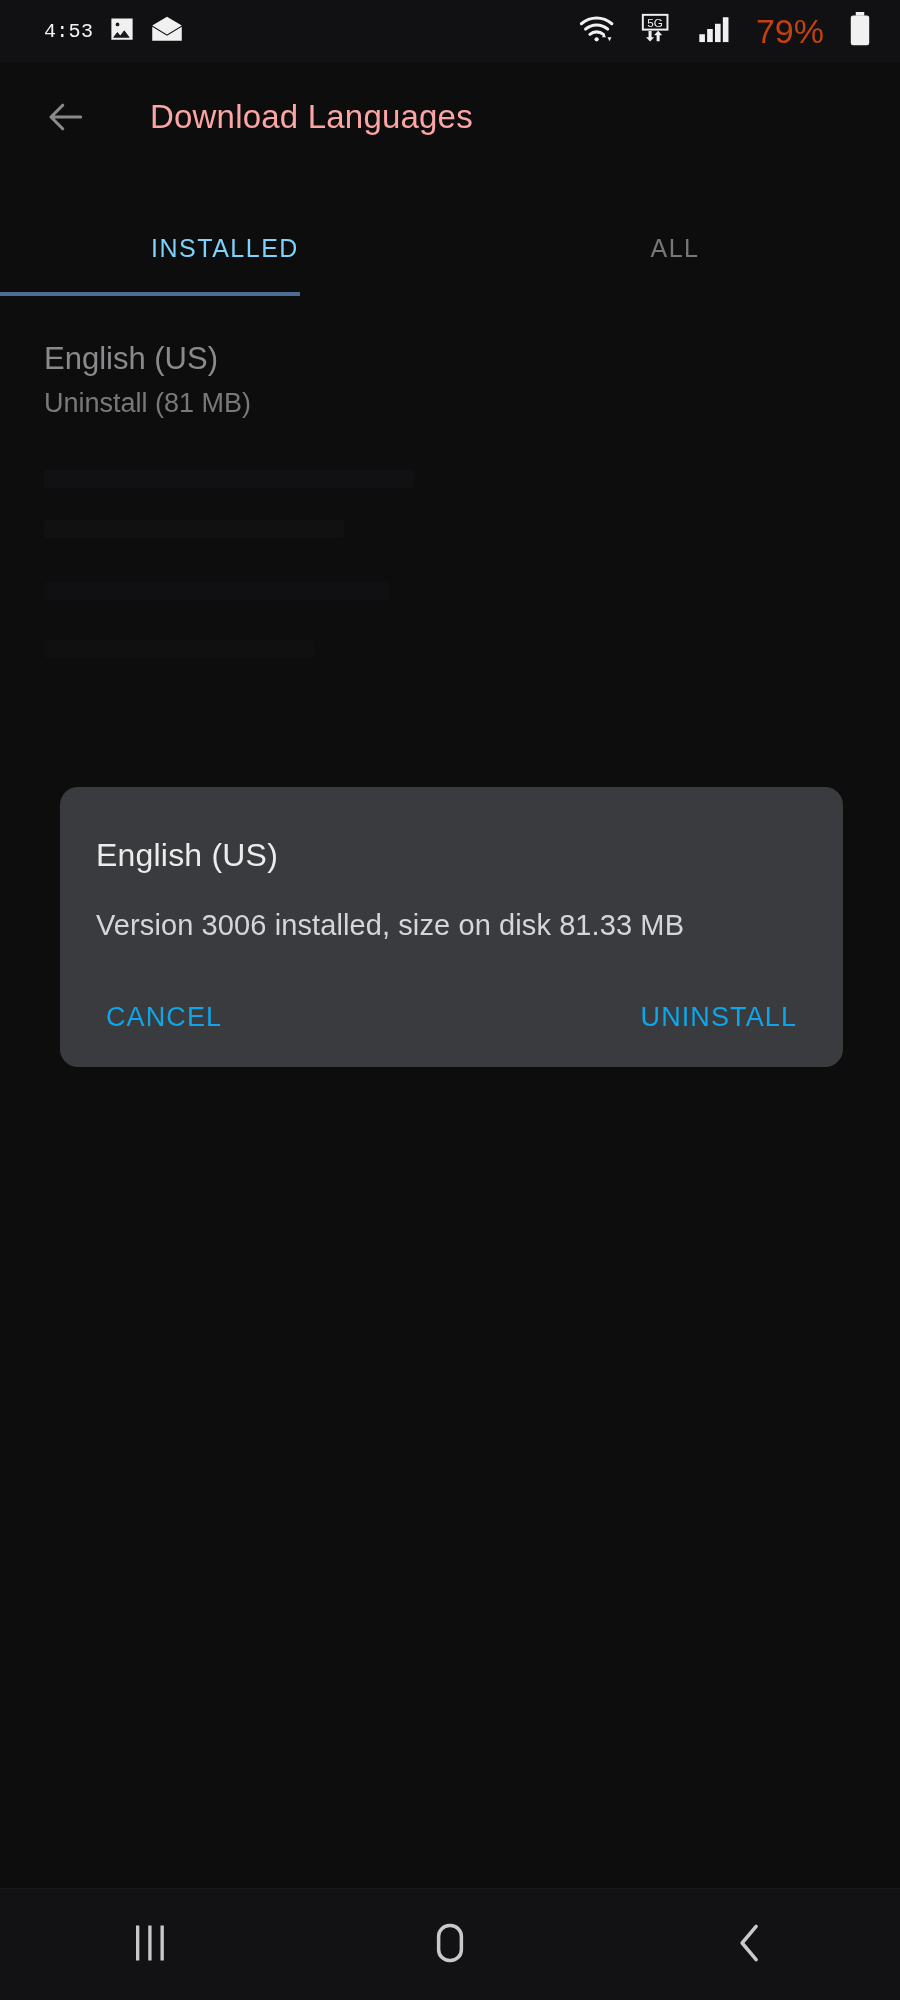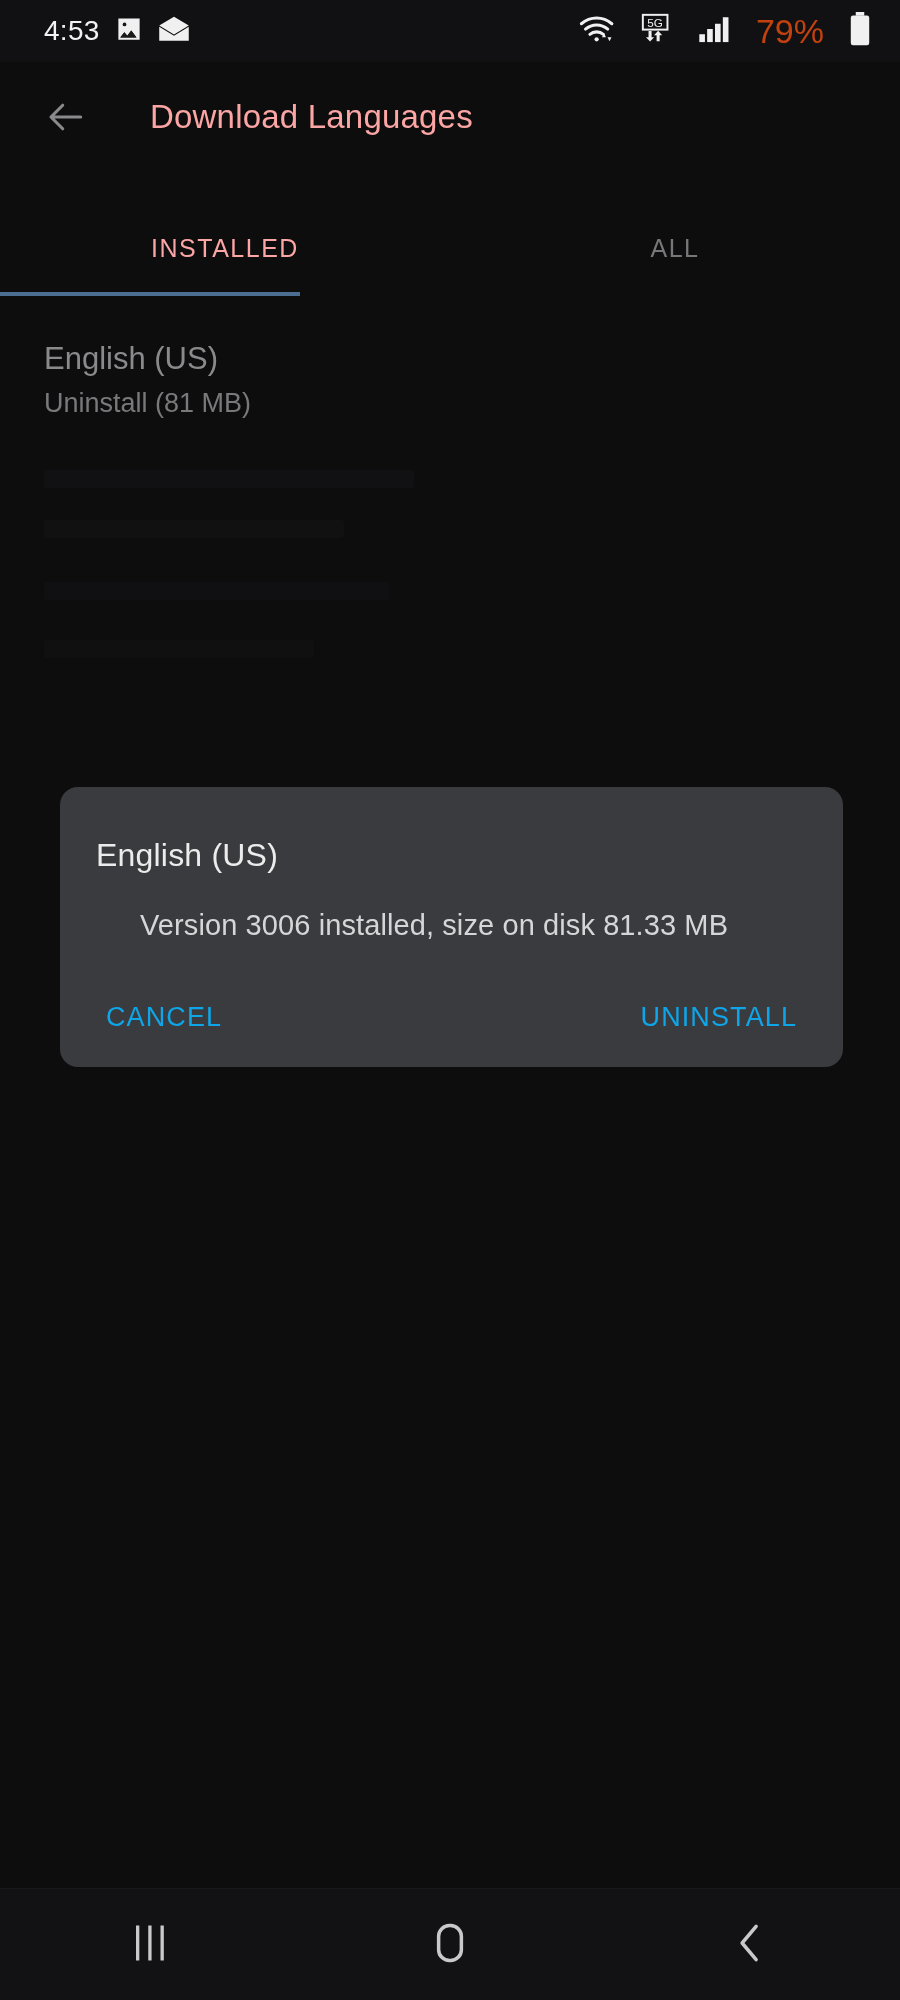--- a/index.html
+++ b/index.html
@@ -21,22 +21,22 @@
     position:absolute; top:0; left:0;
     width:900px; height:62px;
     background:#111113;
     display:flex; align-items:center;
     justify-content:space-between;
     padding:0 28px 0 44px;
   }
   .sb-left { display:flex; align-items:center; gap:14px; }
   .sb-right { display:flex; align-items:center; gap:24px; }
   .sb-time {
-    color:#f2f2f2; font-size:28px; letter-spacing:.3px;
-    font-family:Liberation Sans, sans-serif;
+    color:#f2f2f2; font-size:20px; letter-spacing:.3px;
+    font-family:Liberation Mono, monospace;
   }
   .sb-battery-text { color:#c2410c; font-size:34px; letter-spacing:0px; }
 
   .ico { display:block; }
 
   
   #app-bar {
     position:absolute; top:62px; left:0;
     width:900px; height:110px;
     display:flex; align-items:center;
@@ -54,21 +54,21 @@
   #tab-bar {
     position:absolute; top:205px; left:0;
     width:900px; height:90px;
   }
   #tab-row { display:flex; width:900px; height:87px; }
   .tab {
     flex:1; display:flex; align-items:center; justify-content:center;
     color:#77777a; font-size:25px;
     letter-spacing:1.5px;
   }
-  .tab.active { color:#fca5a5; }
+  .tab.active { color:#7dd3fc; }
   #tab-indicator {
     position:absolute; left:0; top:87px;
     width:300px; height:4px;
     background:#4b6e92;
   }
 
   
   #lang-list { position:absolute; top:330px; left:0; width:900px; }
   .list-item { padding:6px 44px 18px 44px; }
   .li-title { color:#8a8a8c; font-size:31px; line-height:46px; }
@@ -96,21 +96,20 @@
     letter-spacing:.2px;
     line-height:44px;
     margin-bottom:26px;
   }
   #dialog-message {
     color:#d6d6d8;
     font-size:29px;
     line-height:45px;
     letter-spacing:.1px;
     max-width:610px;
-    margin-left:44px;
   }
   #dialog-actions {
     display:flex; justify-content:space-between; align-items:center;
     padding:54px 10px 34px 10px;
   }
   .dlg-btn {
     background:none; border:none;
     color:#0ea5e9;
     font-size:27px;
     letter-spacing:1.1px;

